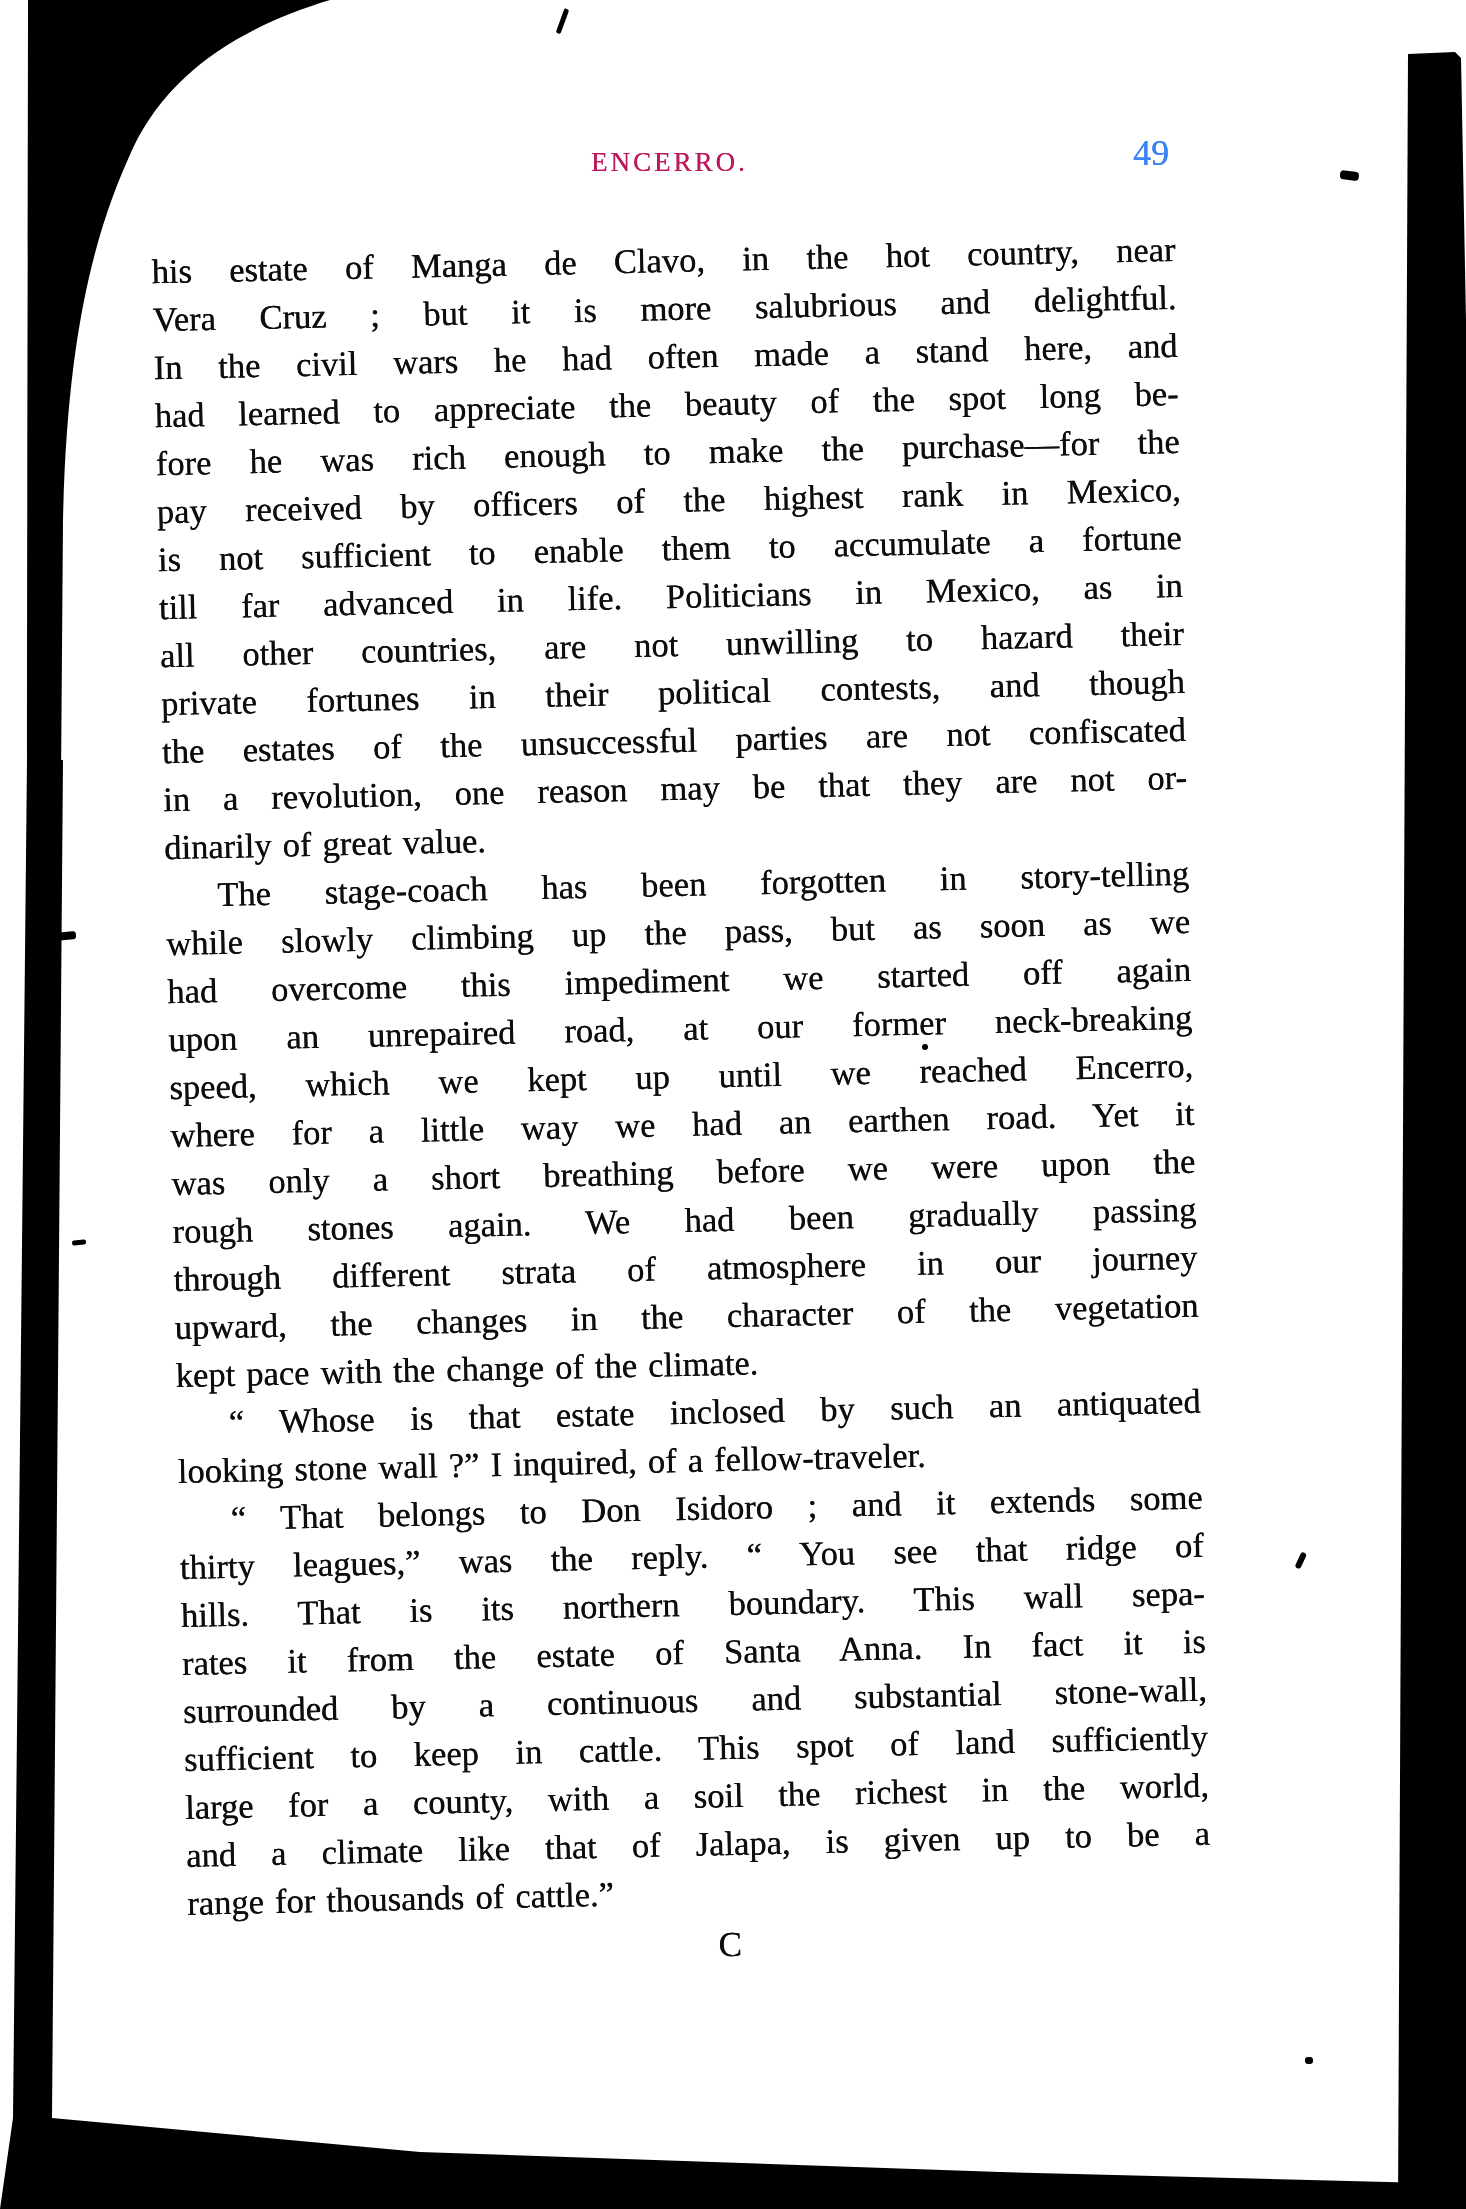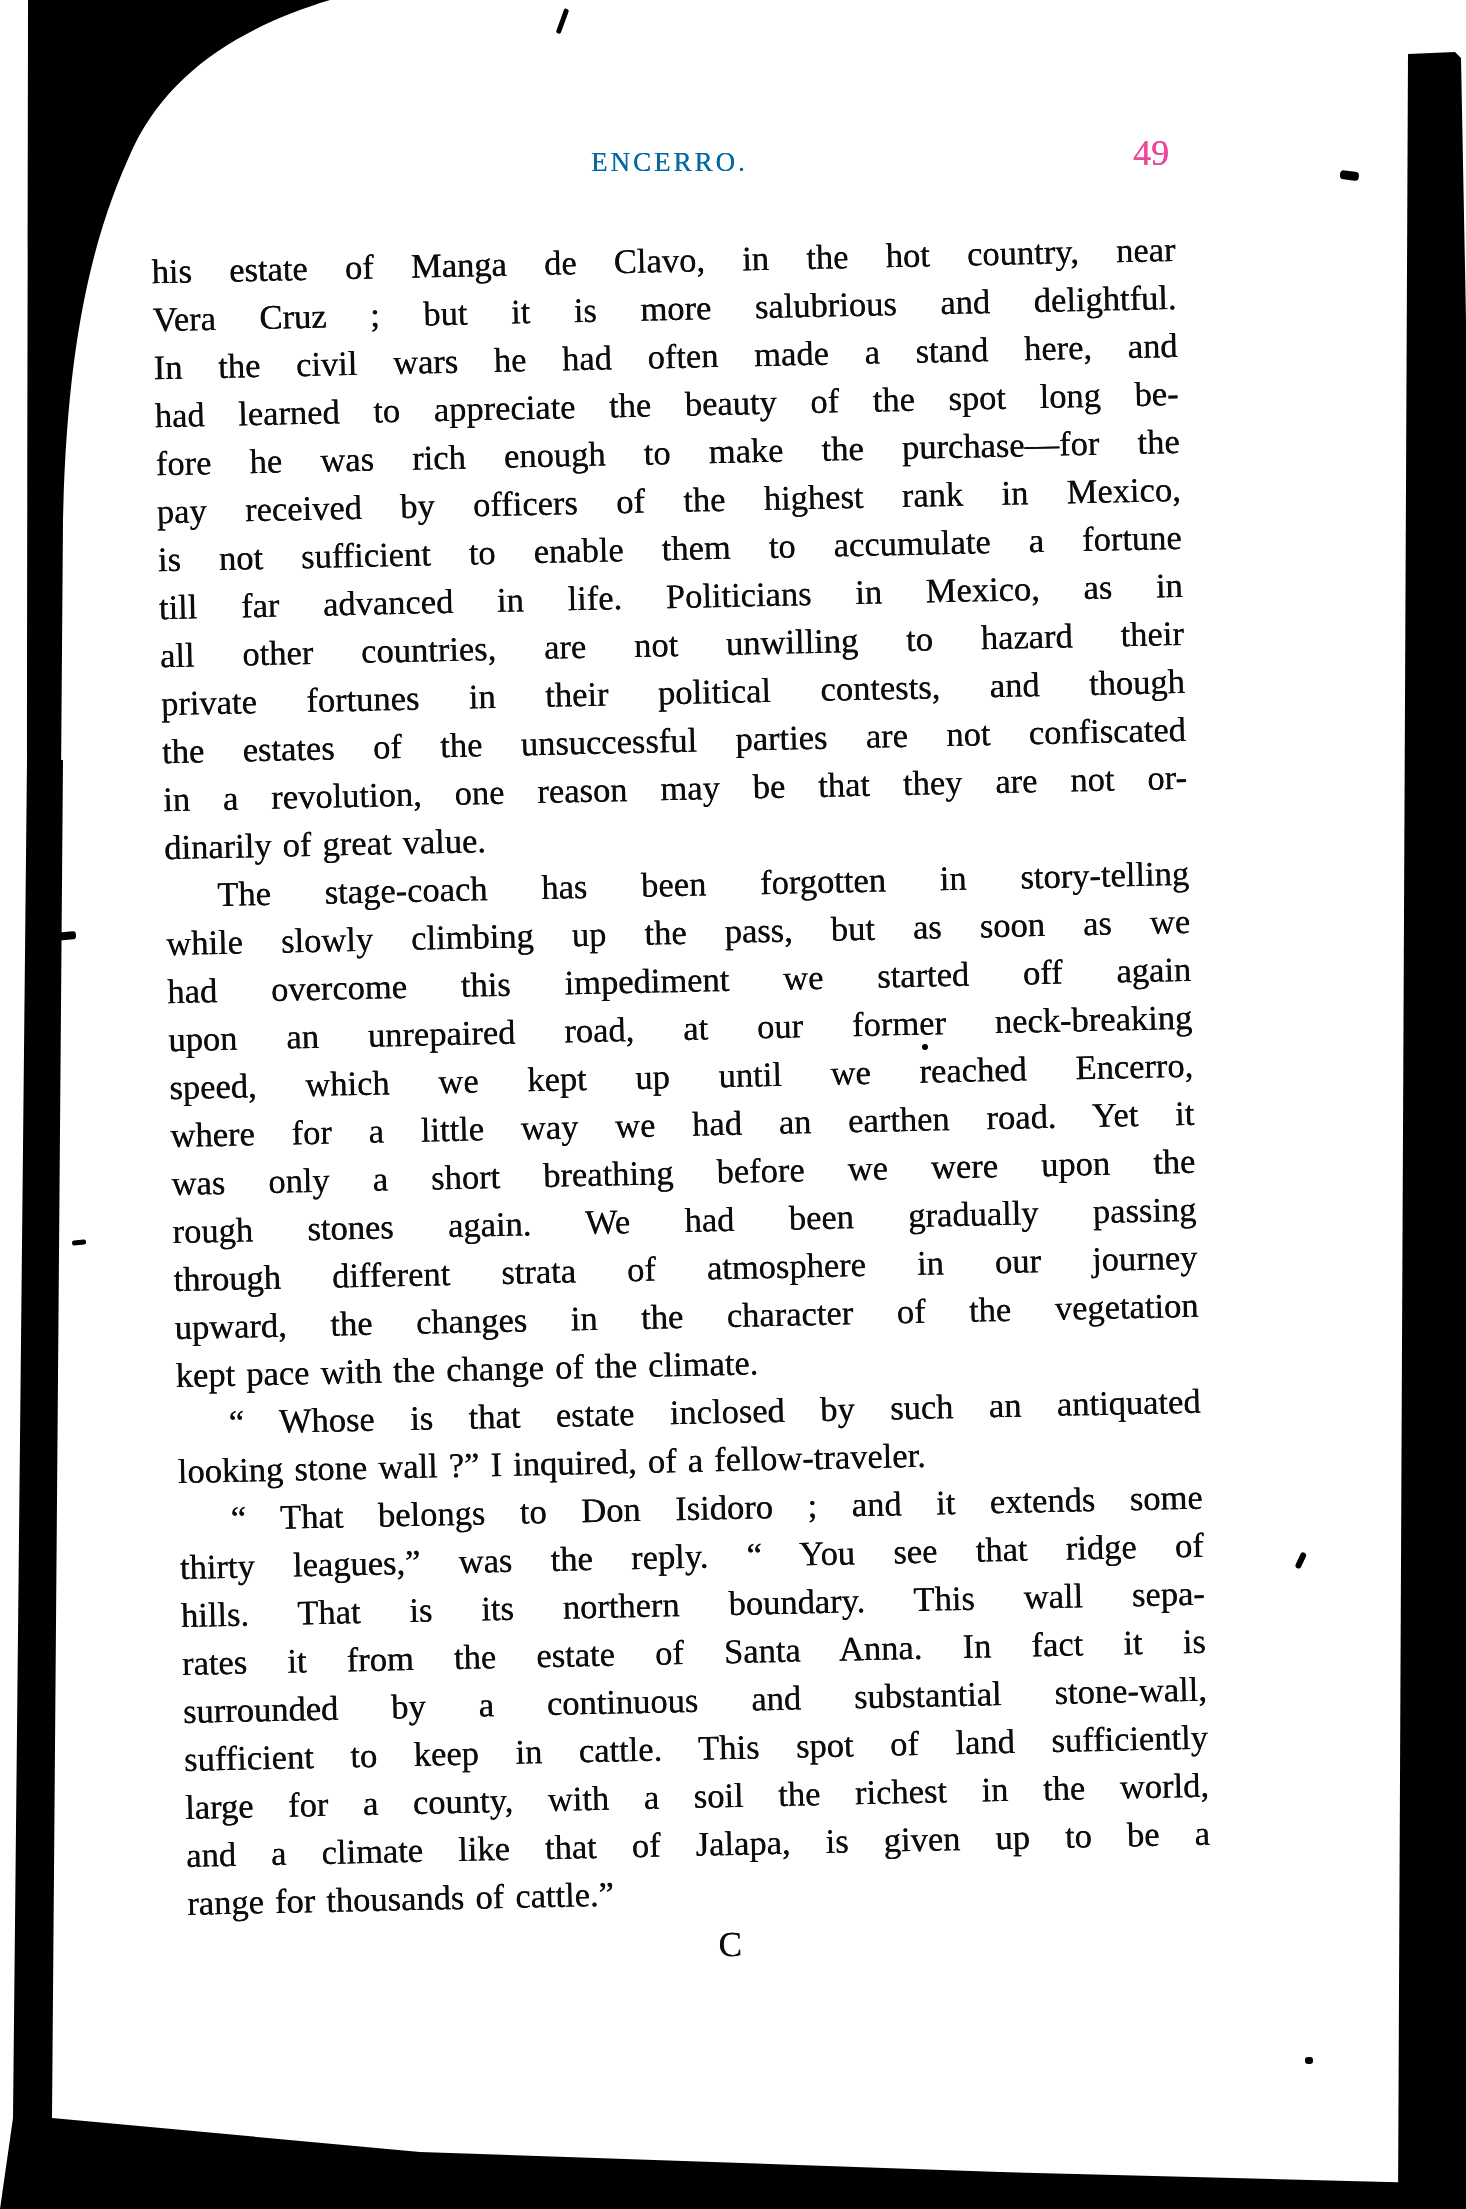--- a/index.html
+++ b/index.html
@@ -18,29 +18,29 @@
   .artifacts {
     position: absolute; top: 0; left: 0;
     z-index: 4;
     pointer-events: none;
   }
   .running-head {
     position: absolute;
     top: 147px; left: 591px;
     font-size: 27px;
     letter-spacing: 3px;
-    color: #0369a1;
+    color: #be185d;
     z-index: 2;
     text-shadow: 0.3px 0 0 currentColor;
   }
   .page-number {
     position: absolute;
     top: 132px; left: 1133px;
     font-size: 36px;
-    color: #ec4899;
+    color: #3b82f6;
     z-index: 2;
     text-shadow: 0.3px 0 0 currentColor;
   }
   .text-block {
     position: absolute;
     top: 236px; left: 166px;
     width: 1024px;
     transform: rotate(-1.25deg);
     transform-origin: 50% 40%;
     z-index: 2;

